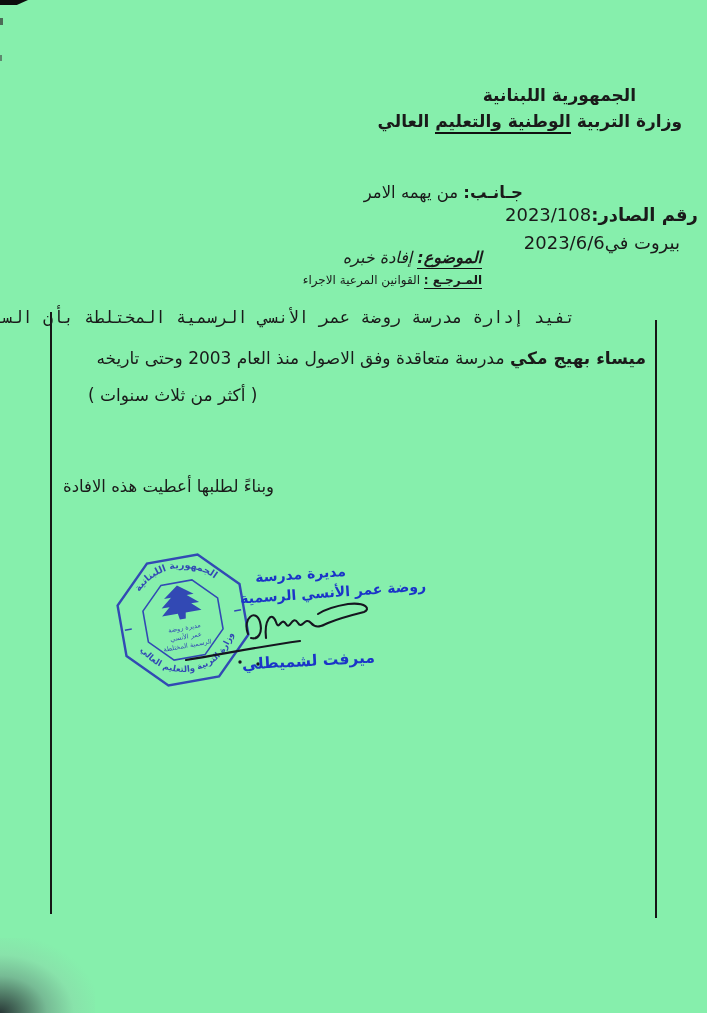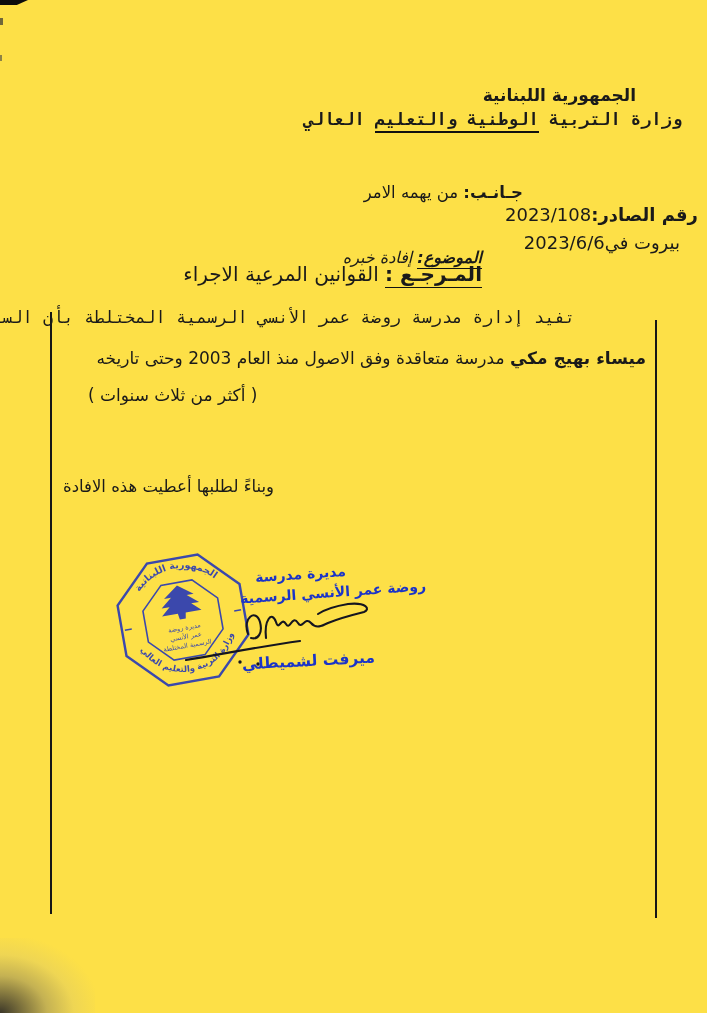--- a/index.html
+++ b/index.html
@@ -1,41 +1,41 @@
 <!DOCTYPE html>
 <html lang="ar"><head>
 <meta charset="utf-8">
 <style>
   html,body{margin:0;padding:0;background:#e8e8e8;}
   .page{
     position:relative;
     width:707px;height:1013px;
     margin:0 auto;
-    background:#fde047;
+    background:#86efac;
     overflow:hidden;
     font-family:"DejaVu Sans", sans-serif;
     color:#1a1a1a;
   }
   .abs{position:absolute;white-space:nowrap;}
   .rtl{direction:rtl;unicode-bidi:embed;}
 
   
   .hdr{top:82px;right:25px;text-align:right;font-weight:bold;font-size:17px;line-height:26px;}
   .hdr .l1{display:block;padding-right:46px;}
-  .hdr .l2{display:block;font-family:Liberation Mono, monospace;}
+  .hdr .l2{display:block;}
   .u2{border-bottom:2.2px solid #111;padding-bottom:1px;}
 
   
   .addressee{top:183px;right:184px;font-size:16.5px;}
   .addressee .lbl{font-weight:bold;}
   .refblk{top:201px;right:9px;text-align:right;font-size:18px;line-height:28px;}
   .refblk .lbl{font-weight:bold;}
   .refblk .dateline{display:block;padding-right:18px;}
   .subj{top:248px;right:225px;font-size:16px;font-style:italic;}
-  .refr{top:262px;right:225px;font-size:20px;}
+  .refr{top:273px;right:225px;font-size:12px;}
   .lbl-u{font-weight:bold;border-bottom:1.8px solid #111;padding-bottom:1px;}
 
   
   .b1{top:307px;right:132px;font-size:17px;font-family:Liberation Mono, monospace;}
   .b2{top:348px;right:61px;font-size:17px;}
   .b2 .nm{font-weight:bold;}
   .b3{top:385px;left:88px;font-size:17px;}
   .closing{top:477px;left:63px;font-size:16.5px;}
 
   

